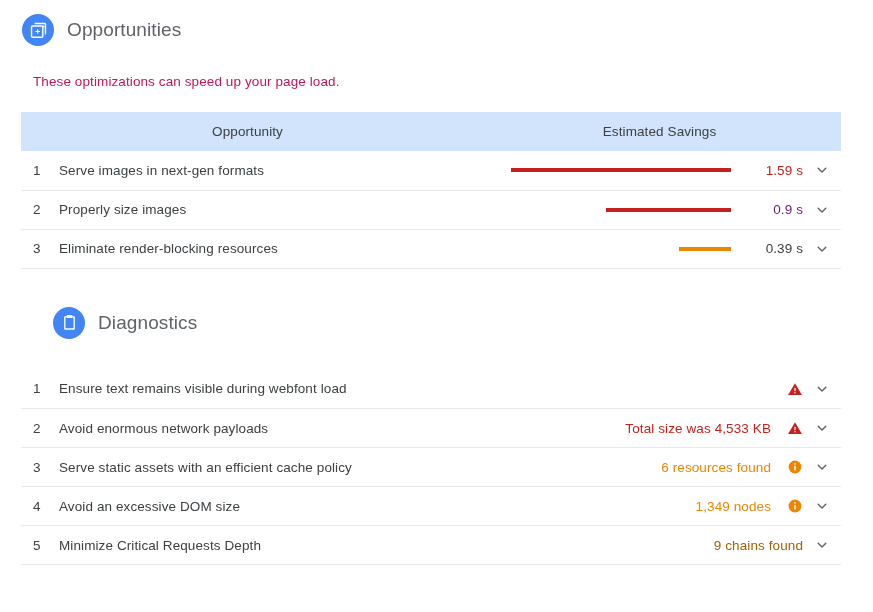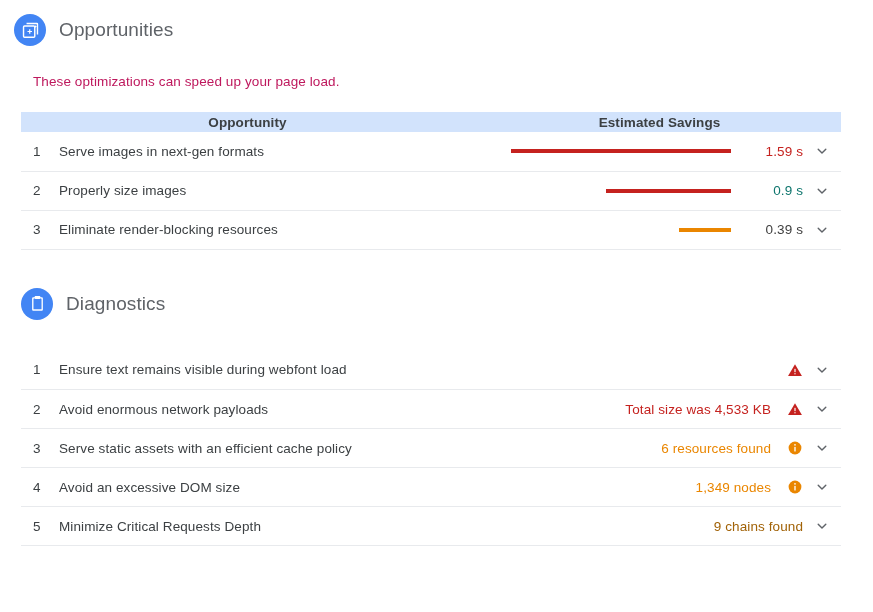--- a/index.html
+++ b/index.html
@@ -53,23 +53,23 @@
   
   .tbl {
     width: 820px;
     margin-left: 21px;
     border-collapse: collapse;
     table-layout: fixed;
   }
   .tbl th {
     background: #d2e3fc;
     color: #3c4043;
-    font-weight: 700;
+    font-weight: 400;
     font-size: 13.5px;
-    height: 20px;
+    height: 39px;
     vertical-align: middle;
     text-align: center;
     letter-spacing: .1px;
   }
   .th-gap { width: 4px; background: #ffffff; padding: 0; }
 
   .tbl td {
     border-bottom: 1px solid #e8eaed;
     height: 39px;
     vertical-align: middle;
@@ -134,21 +134,21 @@
   
   .st { width: 16px; height: 16px; flex: 0 0 auto; display: block; }
 
   
 </style>
 </head>
 <body>
 
 <div class="report">
 
-  <div style="padding:14px 0 0 14px;">
+  <div style="padding:14px 0 0 22px;">
     <div class="section-head">
       <span class="section-icon">
         <svg width="19" height="19" viewBox="0 0 24 24">
           <path fill="none" stroke="#ffffff" stroke-width="1.8" d="M7 3.2h13.2a.6.6 0 01.6.6V17"></path>
           <rect x="3.2" y="6.4" width="14.2" height="14.2" rx="1.3" fill="none" stroke="#ffffff" stroke-width="1.8"></rect>
           <path fill="#ffffff" d="M10.3 10.4h1.5v2.1h2.1v1.5h-2.1v2.1h-1.5v-2.1H8.2v-1.5h2.1z"></path>
           <path fill="#ffffff" d="M18.4 5.1l.55 1.3 1.3.55-1.3.55-.55 1.3-.55-1.3-1.3-.55 1.3-.55z"></path>
         </svg>
       </span>
       <span class="section-title">Opportunities</span>
@@ -197,21 +197,21 @@
         </tr>
         <tr>
           <td class="c-num">2</td>
           <td class="c-title">Properly size images</td>
           <td></td>
           <td class="c-val">
             <div class="savings">
               <span class="bar-wrap">
                 <span class="bar" style="width:125px;background:#c5221f;"></span>
               </span>
-              <span class="sv-text" style="color:#0f766e;">0.9 s</span>
+              <span class="sv-text" style="color:#701a75;">0.9 s</span>
             </div>
           </td>
           <td>
             <span class="chev">
               <svg width="14" height="14" viewBox="0 0 24 24">
                 <path fill="none" stroke="#5f6368" stroke-width="2.4" stroke-linecap="round" stroke-linejoin="round" d="M5.5 9l6.5 6.6L18.5 9"></path>
               </svg>
             </span>
           </td>
         </tr>
@@ -231,21 +231,21 @@
             <span class="chev">
               <svg width="14" height="14" viewBox="0 0 24 24">
                 <path fill="none" stroke="#5f6368" stroke-width="2.4" stroke-linecap="round" stroke-linejoin="round" d="M5.5 9l6.5 6.6L18.5 9"></path>
               </svg>
             </span>
           </td>
         </tr>
       </tbody>
   </table>
 
-  <div style="padding:38px 0 0 21px;">
+  <div style="padding:38px 0 0 33px;margin-left:20px;">
     <div class="section-head">
       <span class="section-icon">
         <svg width="19" height="19" viewBox="0 0 24 24">
           <path fill="#ffffff" d="M9.3 2.6h5.4c.5 0 .9.4.9.9v.6h1.6c.9 0 1.6.7 1.6 1.6v13.8c0 .9-.7 1.6-1.6 1.6H6.8c-.9 0-1.6-.7-1.6-1.6V5.7c0-.9.7-1.6 1.6-1.6h1.6V3.5c0-.5.4-.9.9-.9zm.6 1.5v1.4h4.2V4.1H9.9z"></path>
           <rect x="6.9" y="5.8" width="10.2" height="13.6" rx="0.5" fill="#4285f4"></rect>
           <rect x="8.6" y="3.1" width="6.8" height="3.1" rx="1.1" fill="#ffffff"></rect>
         </svg>
       </span>
       <span class="section-title">Diagnostics</span>
     </div>

